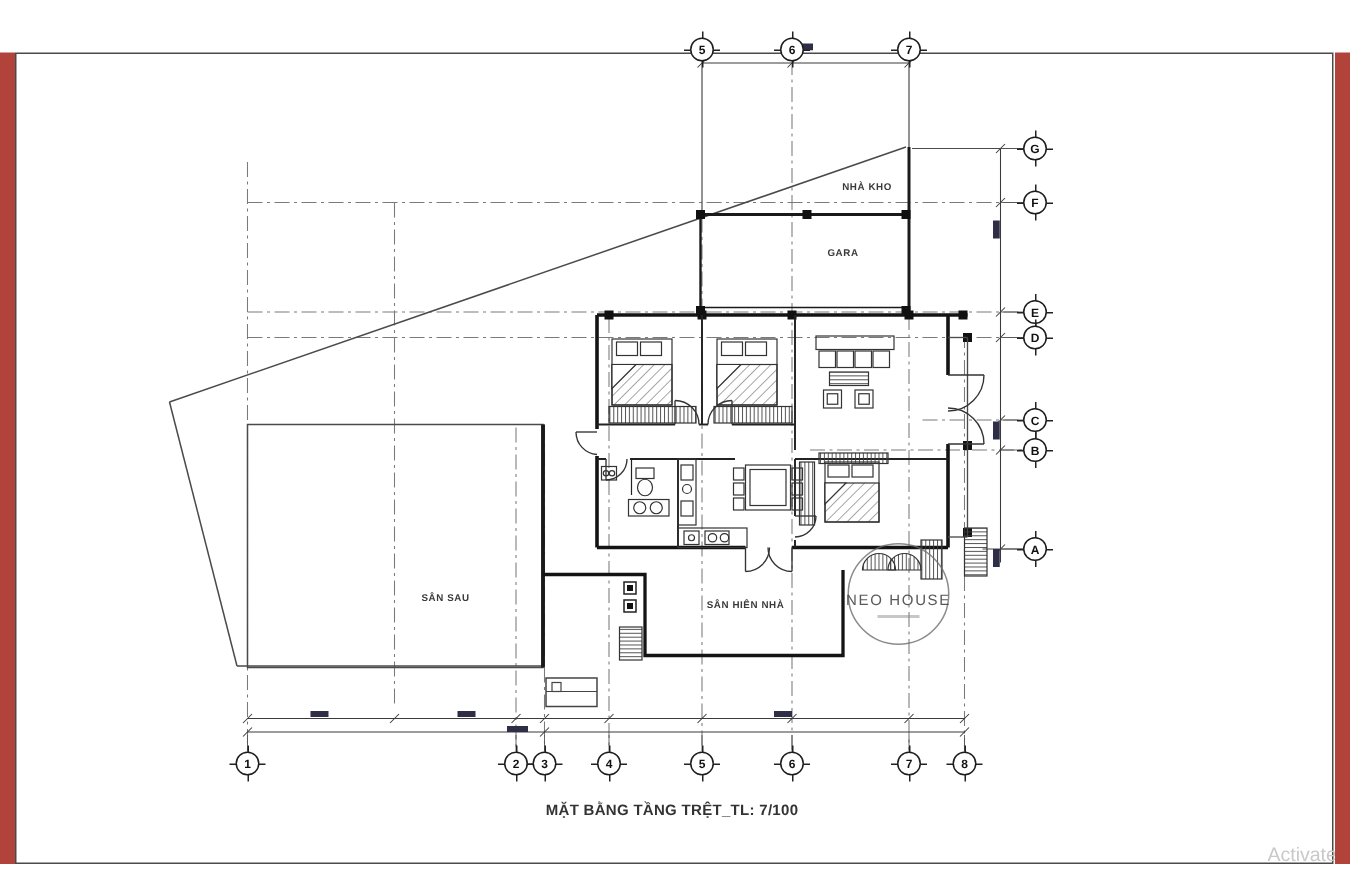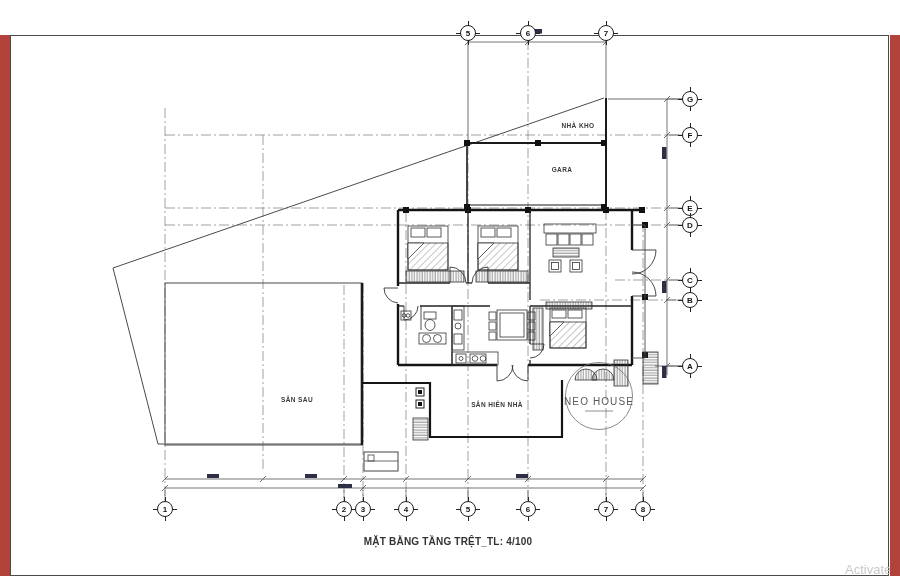--- a/index.html
+++ b/index.html
@@ -403,15 +403,15 @@
     <i class="th"></i>
     <i class="tv"></i>
     <b>A</b>
   </div>
 
 <div class="wm">
   <span class="wm-text">NEO HOUSE</span>
   <span class="wm-sub"></span>
 </div>
 
-<span class="title">MẶT BẰNG TẦNG TRỆT_TL: 4/100</span>
+<span class="title">MẶT BẰNG TẦNG TRỆT_TL: 7/100</span>
 
 <div class="activate">Activate</div>
 
 </body></html>

